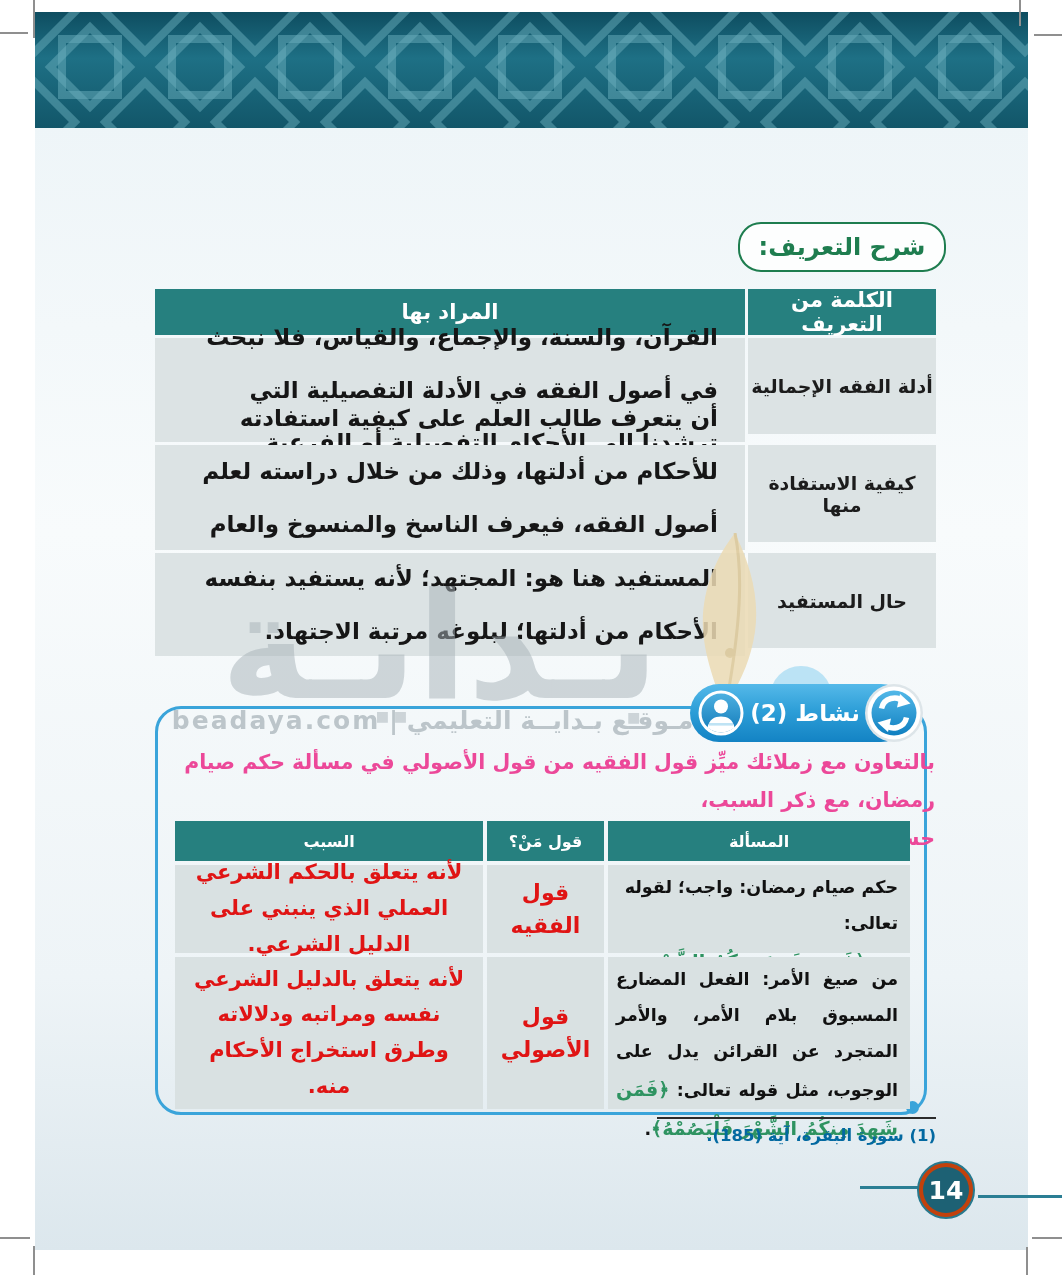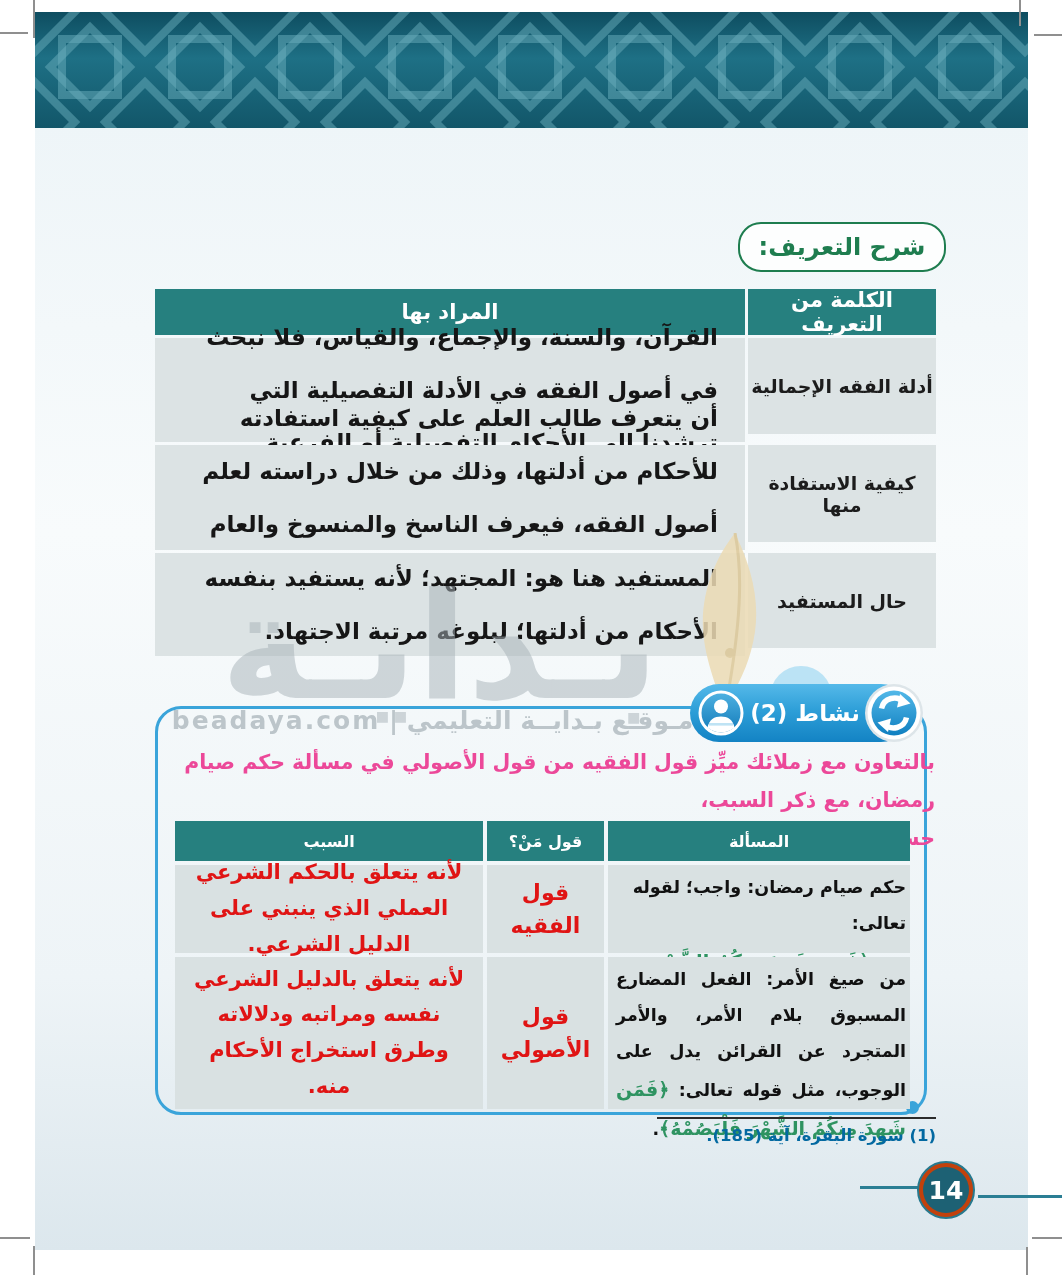--- a/index.html
+++ b/index.html
@@ -51,21 +51,21 @@
 
   .act-table{left:175px;top:821px;width:735px;display:flex;flex-direction:column;gap:4px;direction:rtl;}
   .at-row{display:flex;gap:4px;}
   .at-cell{background:#d9e1e2;}
   .at-h{background:#26807f !important;color:#ffffff;font-size:16px;font-weight:bold;
     display:flex;align-items:center;justify-content:center;height:40px;}
   .col-issue{width:302px;flex-shrink:0;}
   .col-who{width:117px;flex-shrink:0;}
   .col-reason{flex:1;}
   .r88{height:88px;} .r146{height:152px;}
-  .at-issue{padding:5px 4px 5px 8px;font-size:17.5px;font-weight:bold;color:#111111;
+  .at-issue{padding:5px 12px 5px 8px;font-size:17.5px;font-weight:bold;color:#111111;
     line-height:2.05;text-align:right;direction:rtl;box-sizing:border-box;}
   .at-issue.justify{text-align:justify;}
   .issue-line2{text-align:center;}
   .verse{color:#2e9361;font-size:19px;}
   .ref{color:#111111;font-size:12px;}
   .at-who{display:flex;align-items:center;justify-content:center;color:#e01414;font-size:22px;
     font-weight:bold;text-align:center;line-height:1.5;direction:rtl;}
   .at-reason{display:flex;align-items:center;justify-content:center;color:#e01414;font-size:21px;
     font-weight:bold;text-align:center;line-height:1.7;padding:0 14px;box-sizing:border-box;direction:rtl;}
 

